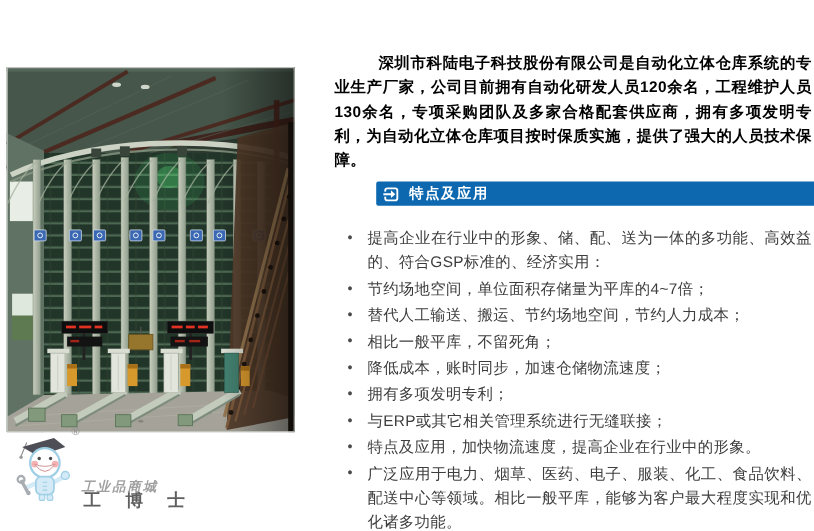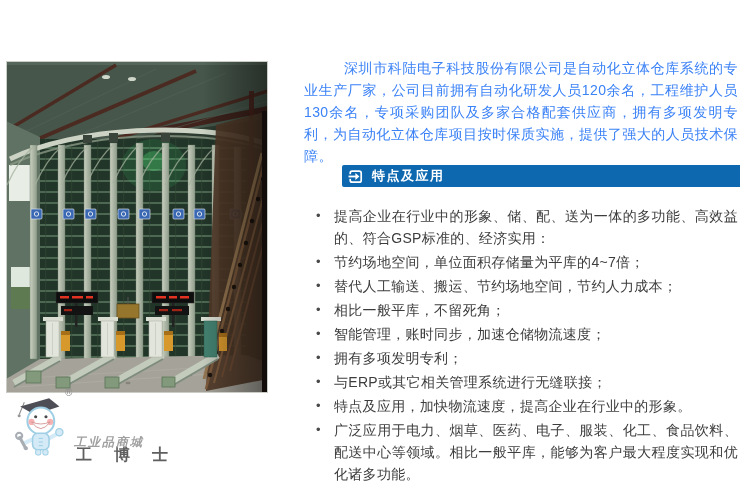--- a/index.html
+++ b/index.html
@@ -6,23 +6,23 @@
   body{
     width:740px;height:483px;position:relative;background:#ffffff;overflow:hidden;
     font-family:"Liberation Sans","DejaVu Sans",sans-serif;
     -webkit-font-smoothing:antialiased;
   }
   .photo-wrap{position:absolute;left:6px;top:61px;width:262px;height:332px;}
   .photo-wrap svg{display:block;width:100%;height:100%;}
 
   
   .intro{
-    position:absolute;left:304px;top:43px;width:434px;
-    font-size:14px;line-height:22px;color:#3b82f6;letter-spacing:.4px;
-    text-indent:40px;text-align:justify;
+    position:absolute;left:304px;top:32px;width:434px;
+    font-size:14px;line-height:22px;color:#000000;letter-spacing:.4px;
+    text-indent:40px;text-align:justify;font-weight:bold;
   }
   .section-bar{
     position:absolute;left:315px;top:165px;width:415px;height:22px;
     background:#0d68b0;border-radius:2px 4px 14px 2px;
     display:flex;align-items:center;margin-left:27px;
   }
   .section-bar .bar-icon{width:15px;height:15px;margin:0 9px 0 6px;flex:0 0 auto;}
   .section-bar .bar-title{
     color:#ffffff;font-size:13px;font-weight:bold;letter-spacing:1.5px;
     line-height:22px;white-space:nowrap;
@@ -304,21 +304,21 @@
   <li>
       <span class="dot">•</span>
       <span class="li-text">替代人工输送、搬运、节约场地空间，节约人力成本；</span>
     </li>
   <li>
       <span class="dot">•</span>
       <span class="li-text">相比一般平库，不留死角；</span>
     </li>
   <li>
       <span class="dot">•</span>
-      <span class="li-text">智能管理，账时同步，加速仓储物流速度；</span>
+      <span class="li-text">降低成本，账时同步，加速仓储物流速度；</span>
     </li>
   <li>
       <span class="dot">•</span>
       <span class="li-text">拥有多项发明专利；</span>
     </li>
   <li>
       <span class="dot">•</span>
       <span class="li-text">与ERP或其它相关管理系统进行无缝联接；</span>
     </li>
   <li>

